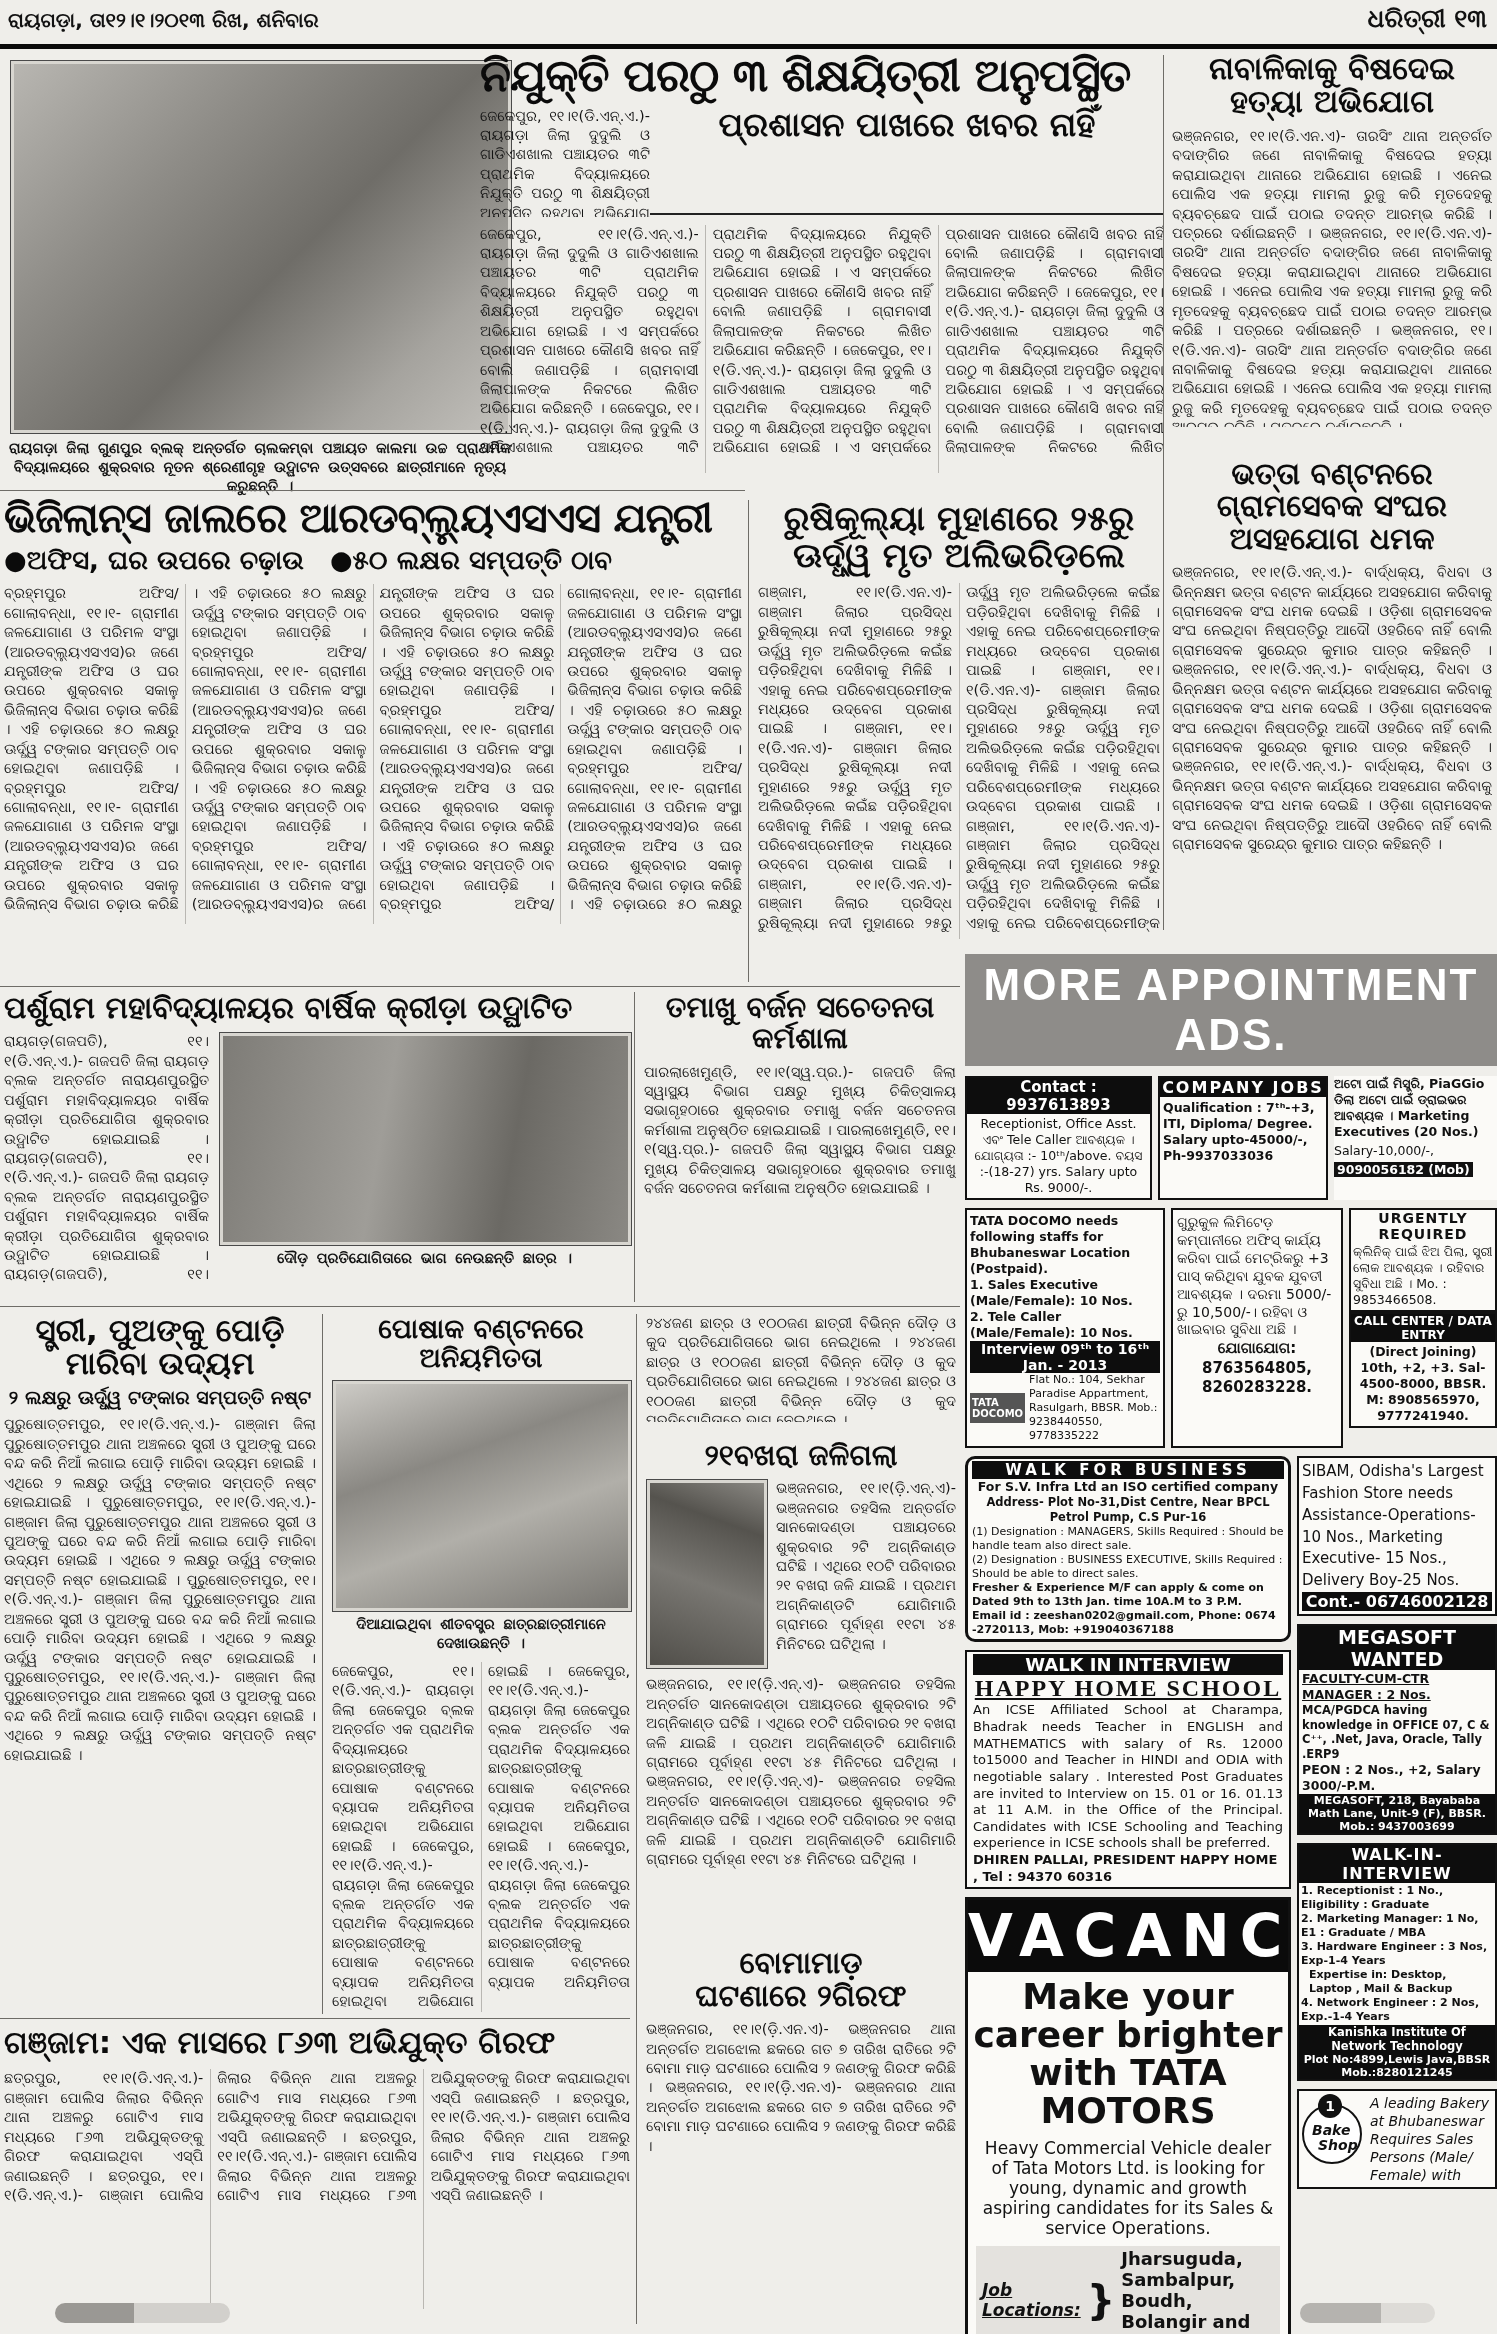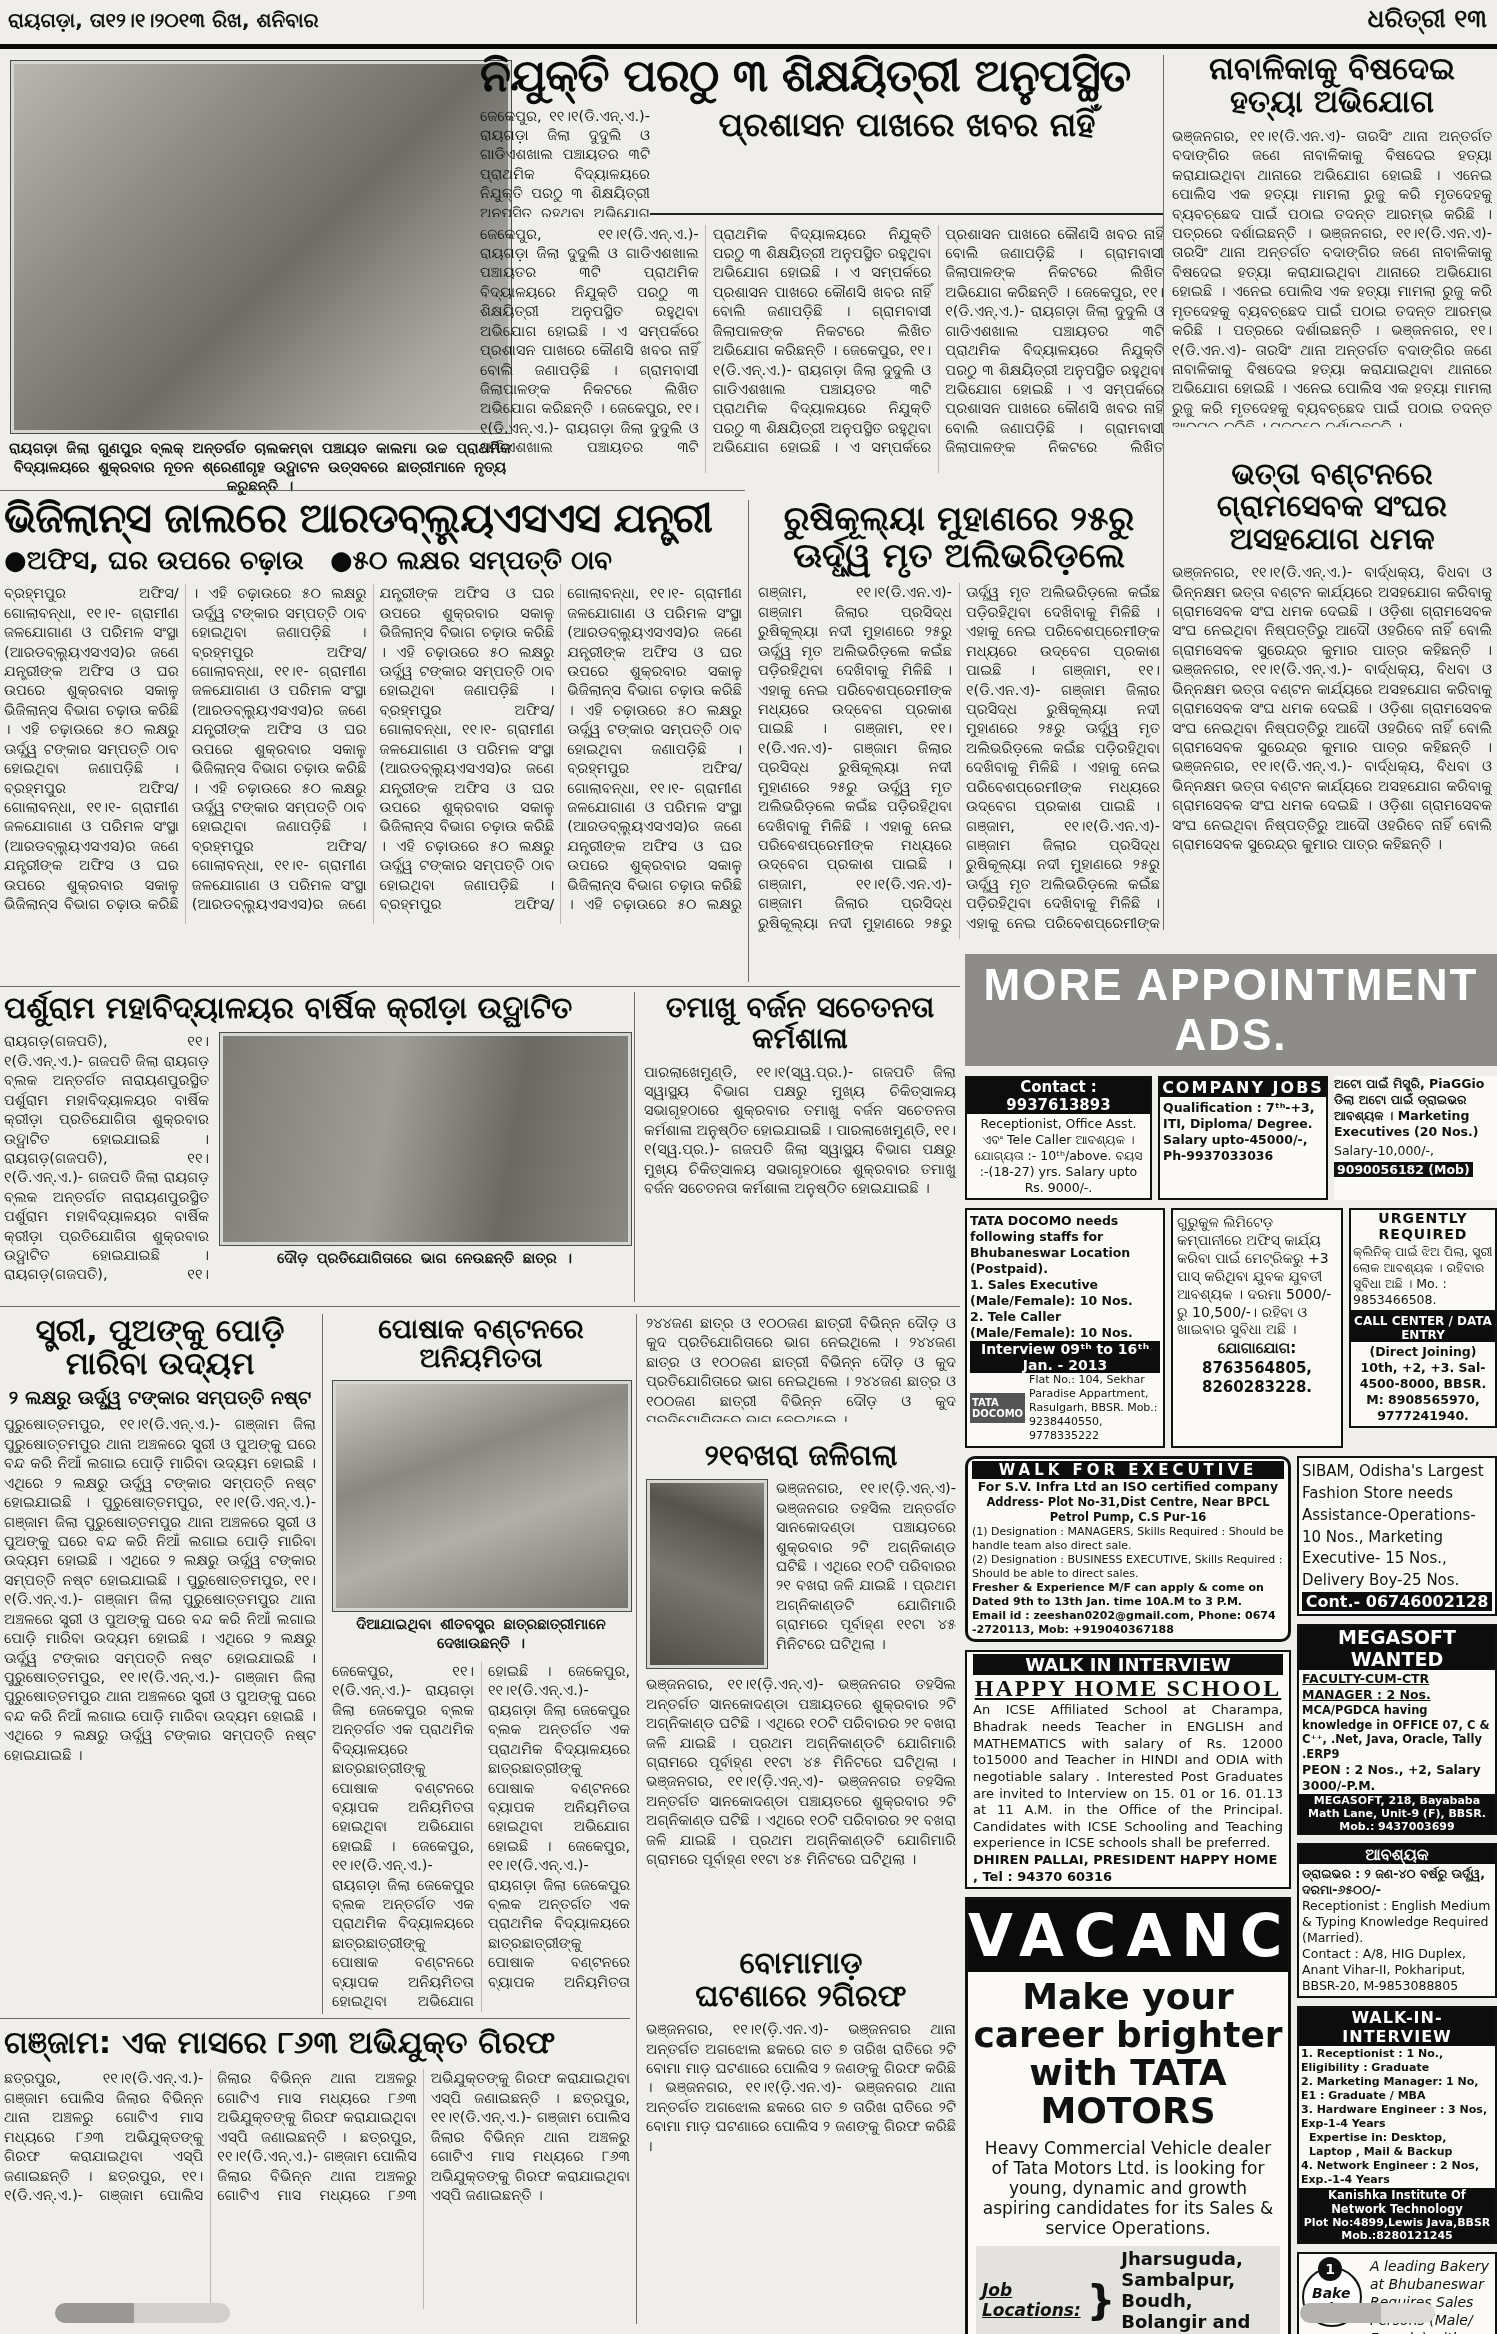--- a/index.html
+++ b/index.html
@@ -177,21 +177,21 @@
           <div class="adbar" style="font-size:12px;">CALL CENTER / DATA ENTRY</div>
           <div class="small b ctr" style="padding:2px;">(Direct Joining) 10th, +2, +3. Sal- 4500-8000, BBSR. M: 8908565970, 9777241940.</div>
         </div>
       </div>
     </div>
 
     <div style="display:grid;grid-template-columns:326px 200px;gap:6px;margin-top:8px;">
 
       <div>
         <div class="adbox" style="border:3px solid #111;border-radius:10px;padding:2px 4px;">
-          <div class="adbar" style="font-size:15px;letter-spacing:4px;">WALK FOR EXECUTIVE</div>
+          <div class="adbar" style="font-size:15px;letter-spacing:4px;">WALK FOR BUSINESS</div>
           <div class="small b ctr">For S.V. Infra Ltd  an ISO certified company</div>
           <div class="small b ctr" style="font-size:11.5px;">Address-  Plot No-31,Dist Centre, Near BPCL Petrol  Pump, C.S Pur-16</div>
           <div class="small" style="font-size:11px;">(1) Designation : MANAGERS, Skills Required : Should be handle team also direct sale.</div>
           <div class="small" style="font-size:11px;">(2) Designation : BUSINESS EXECUTIVE, Skills Required : Should be able to direct sales.</div>
           <div class="small b" style="font-size:11px;">Fresher &amp; Experience M/F can apply &amp; come on Dated 9th to 13th Jan. time 10A.M to 3 P.M.</div>
           <div class="small b" style="font-size:11px;">Email id : zeeshan0202@gmail.com, Phone: 0674 -2720113, Mob: +919040367188</div>
         </div>
 
         <div class="adbox" style="margin-top:8px;padding:2px 6px;">
           <div class="adbar" style="font-size:18px;">WALK IN INTERVIEW</div>
@@ -224,26 +224,20 @@
         </div>
 
         <div class="adbox" style="margin-top:8px;">
           <div class="adbar" style="font-size:19px;">MEGASOFT WANTED</div>
           <div class="small b u" style="padding:1px 3px 0;">FACULTY-CUM-CTR MANAGER : 2 Nos.</div>
           <div class="small b" style="padding:0 3px;font-size:11.5px;">MCA/PGDCA having knowledge in OFFICE 07, C &amp; C⁺⁺, .Net, Java, Oracle, Tally .ERP9</div>
           <div class="small b" style="padding:0 3px;">PEON : 2 Nos., +2, Salary 3000/-P.M.</div>
           <div class="adbar" style="font-size:11px;">MEGASOFT, 218, Bayababa Math Lane, Unit-9 (F), BBSR.  Mob.: 9437003699</div>
         </div>
 
-        <div class="adbox" style="margin-top:8px;">
-          <div class="adbar" style="font-size:16px;">ଆବଶ୍ୟକ</div>
-          <div class="small b" style="padding:2px 3px 0;">ଡ୍ରାଇଭର : ୨ ଜଣ-୪୦ ବର୍ଷରୁ ଊର୍ଦ୍ଧ୍ୱ, ଦରମା-୬୫୦୦/-</div>
-          <div class="small" style="padding:0 3px;">Receptionist : English Medium &amp; Typing Knowledge Required (Married).</div>
-          <div class="small" style="padding:0 3px 2px;">Contact : A/8, HIG Duplex, Anant Vihar-II, Pokhariput, BBSR-20, M-9853088805</div>
-        </div>
 
         <div class="adbox" style="margin-top:8px;">
           <div class="adbar" style="font-size:16px;letter-spacing:1px;">WALK-IN-INTERVIEW</div>
           <div class="small b" style="font-size:11px;padding:1px 2px 0;">1. Receptionist : 1 No., Eligibility : Graduate</div>
           <div class="small b" style="font-size:11px;padding:0 2px;">2. Marketing Manager: 1 No, E1 : Graduate / MBA</div>
           <div class="small b" style="font-size:11px;padding:0 2px;">3. Hardware Engineer : 3 Nos, Exp-1-4 Years</div>
           <div class="small b" style="font-size:11px;padding:0 10px;">Expertise in: Desktop, Laptop , Mail &amp; Backup</div>
           <div class="small b" style="font-size:11px;padding:0 2px;">4. Network Engineer : 2 Nos, Exp.-1-4 Years</div>
           <div class="adbar" style="font-size:11.5px;">Kanishka Institute Of Network Technology</div>
           <div class="adbar" style="font-size:11px;">Plot No:4899,Lewis Java,BBSR Mob.:8280121245</div>

